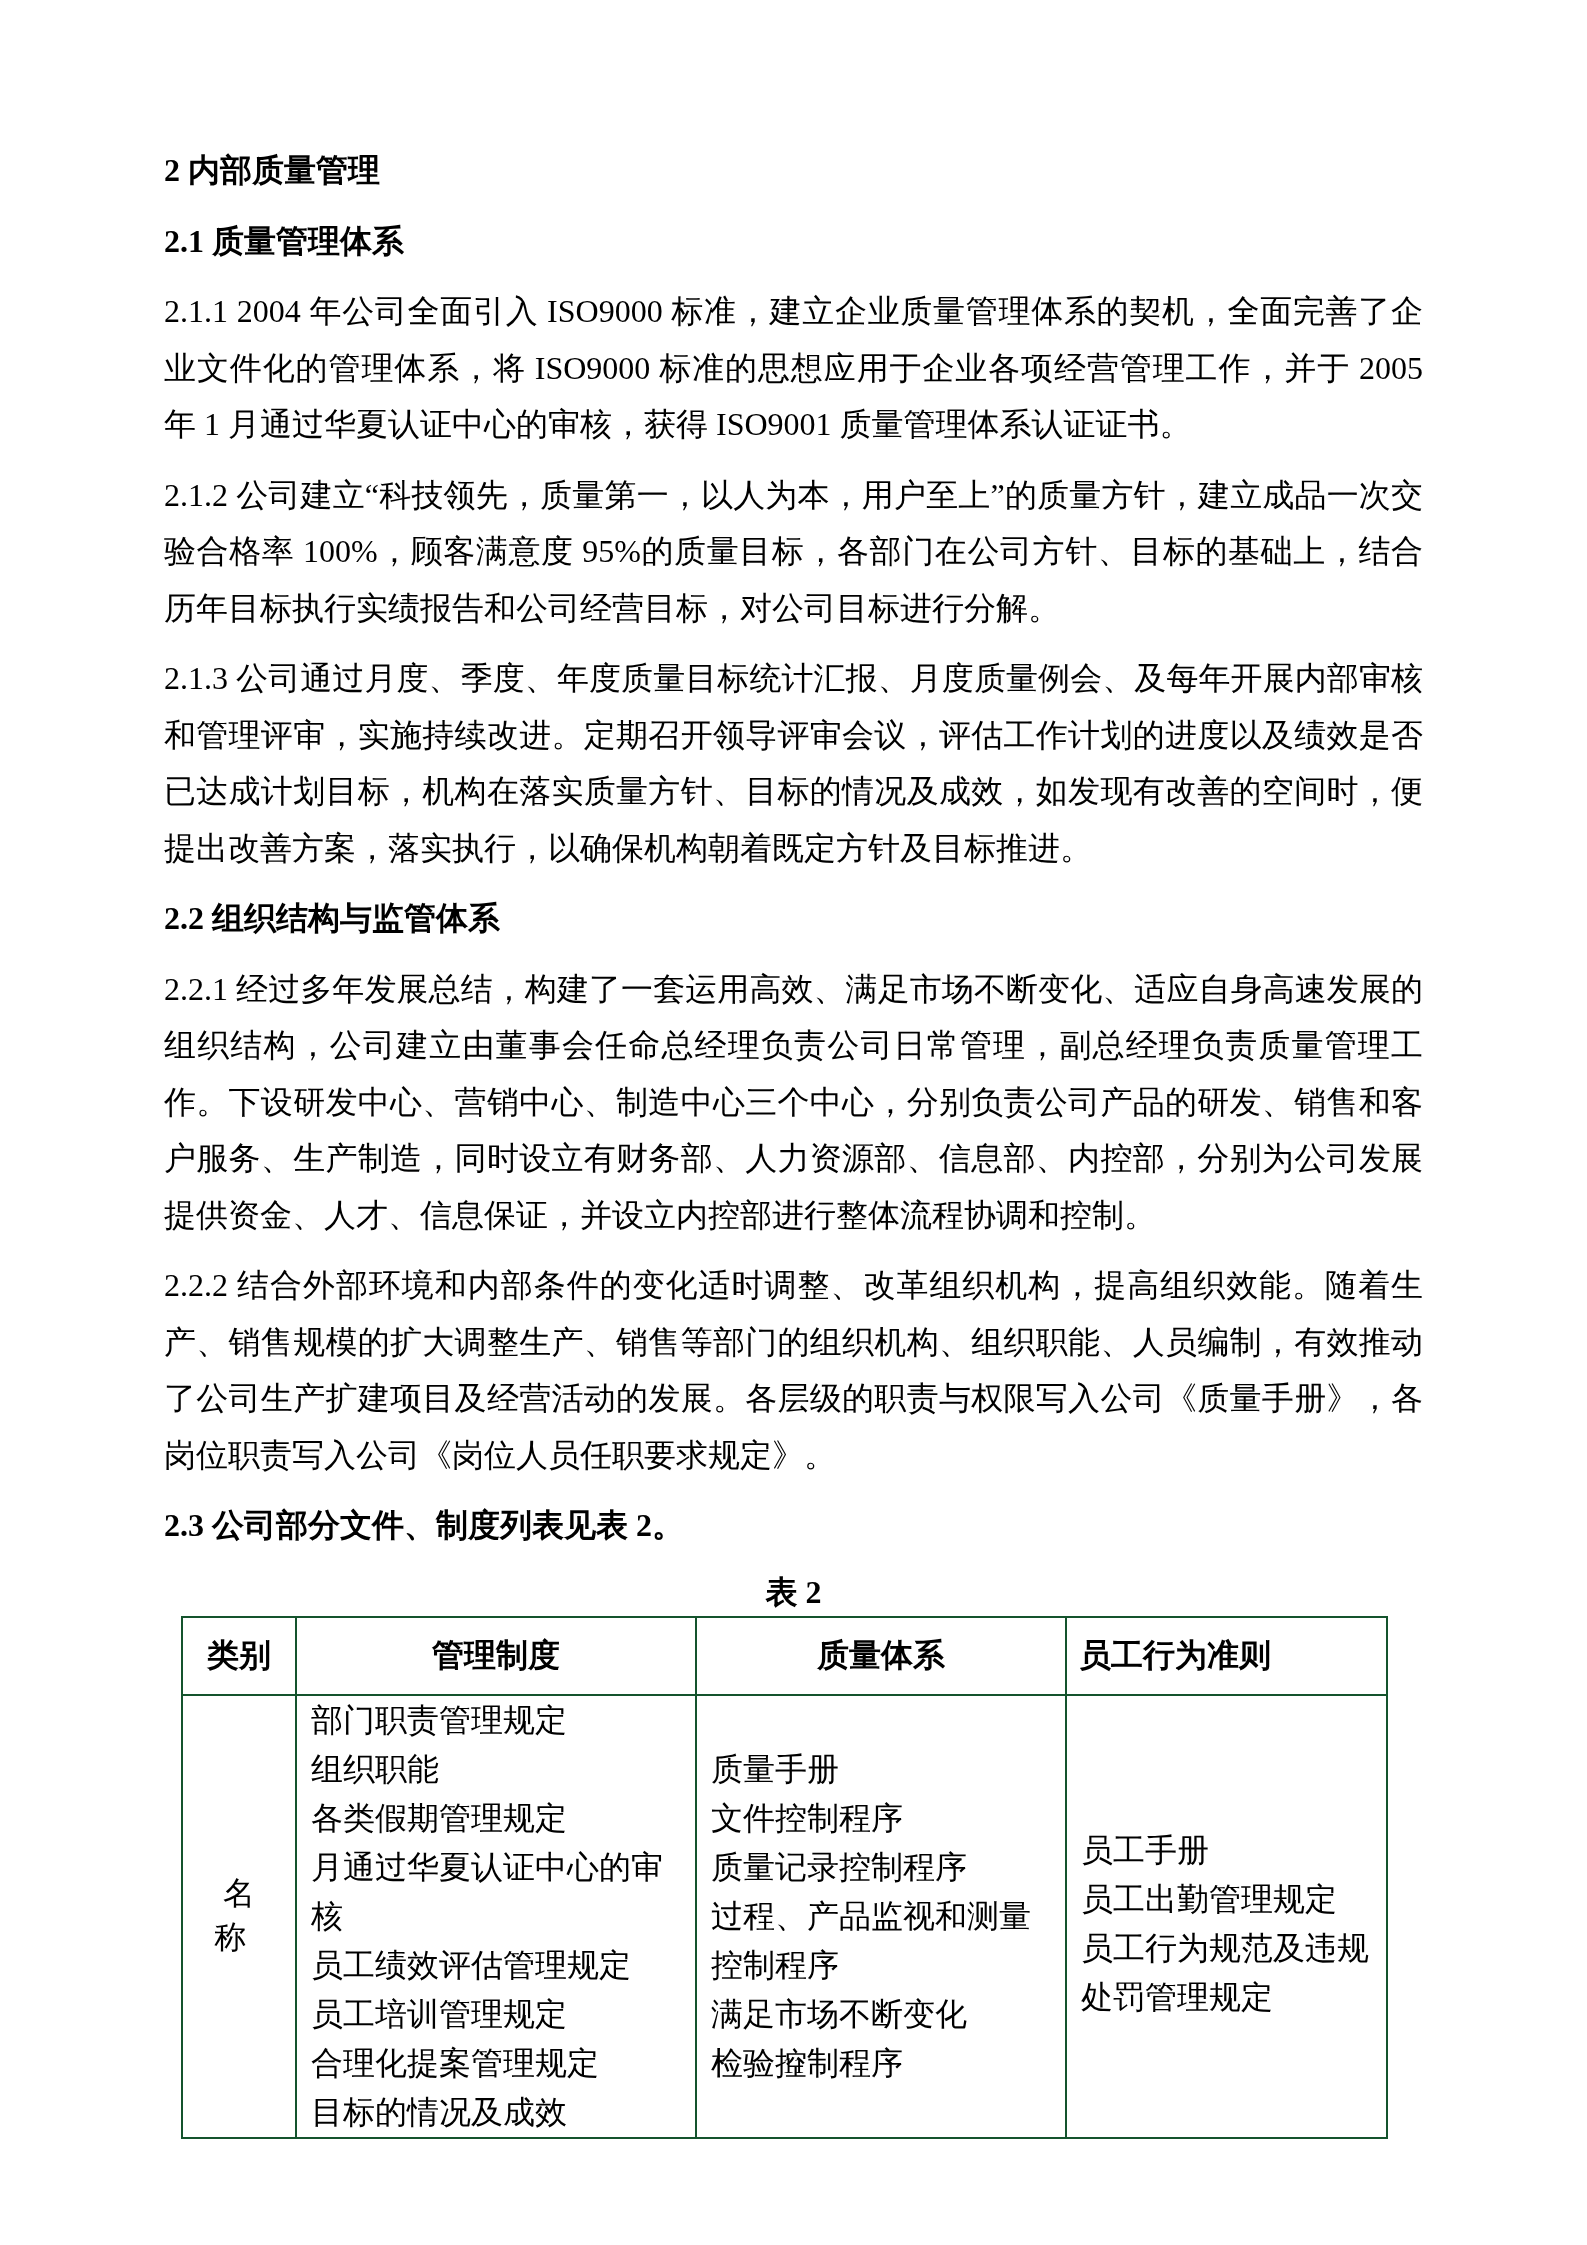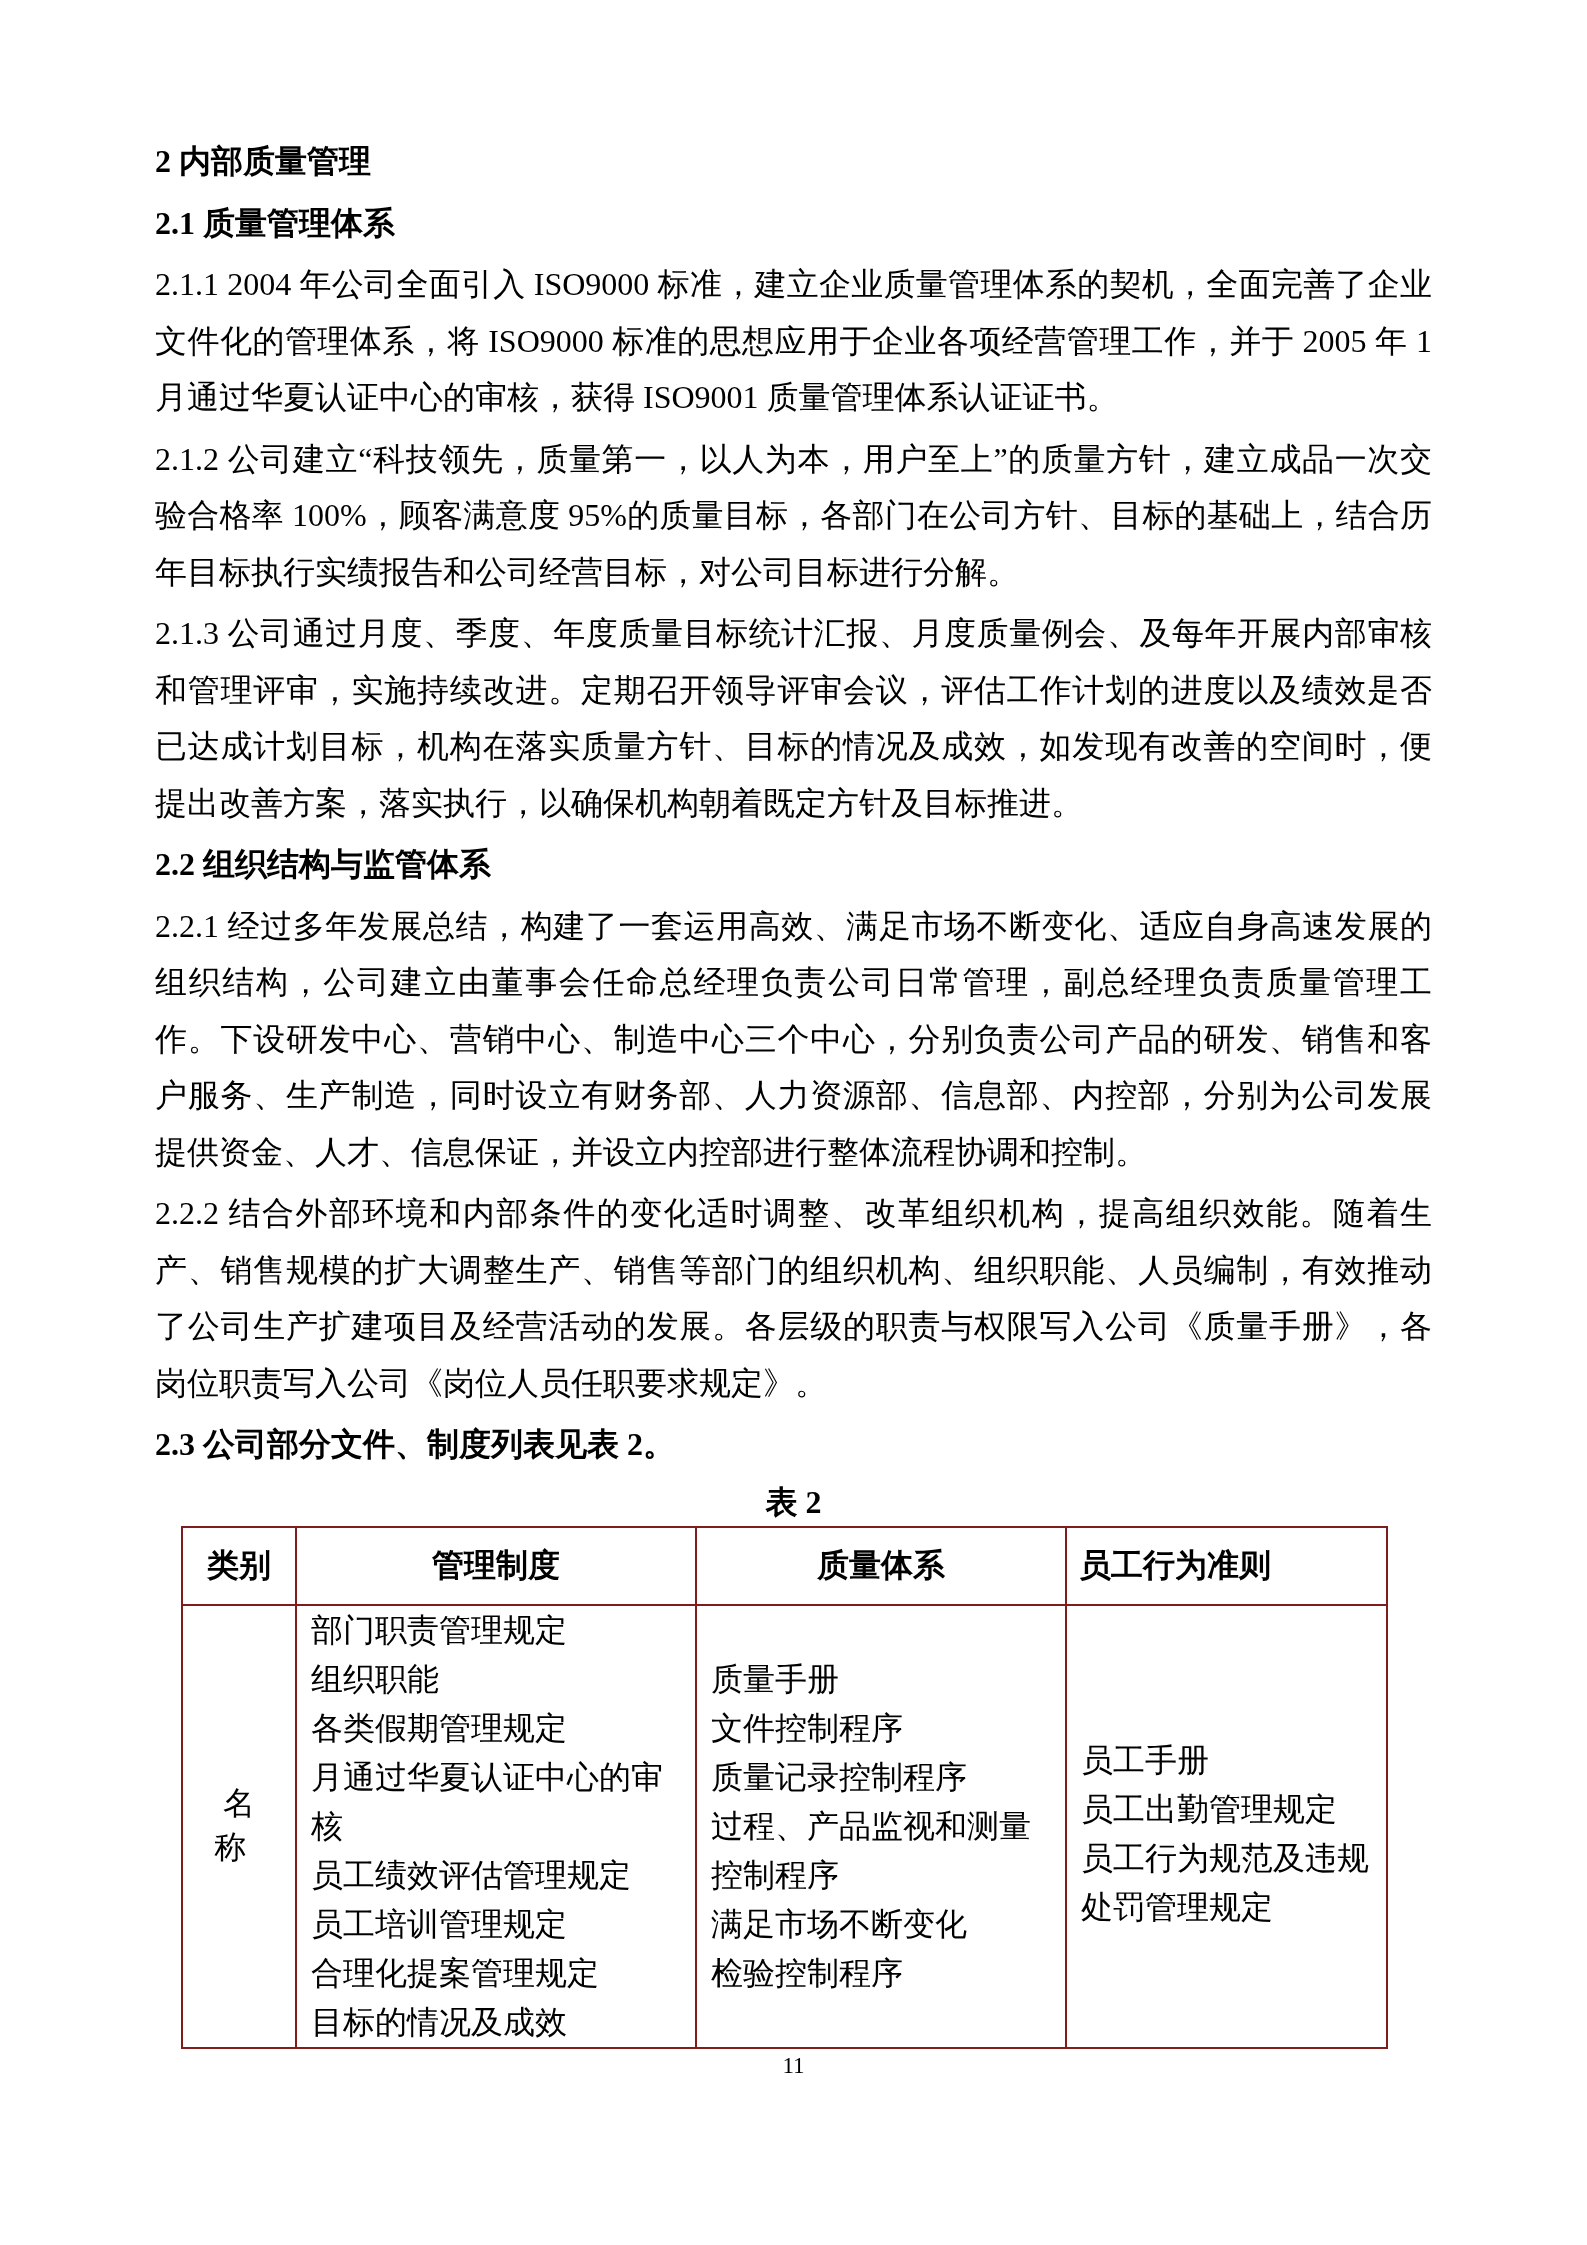--- a/index.html
+++ b/index.html
@@ -15,38 +15,38 @@
     box-sizing: border-box;
     padding: 128px 150px 0 150px;
     color: #000000;
     font-family: "Liberation Serif", "DejaVu Serif", serif;
   }
   .para {
     font-size: 32px;
     line-height: 56.5px;
     text-align: justify;
     text-justify: inter-ideograph;
-    margin: 5px;
+    margin: 14px;
   }
   .bold { font-weight: 700; }
   .caption {
     font-size: 32px;
     line-height: 48px;
     font-weight: 700;
     text-align: center;
     margin: 0;
   }
   table.doc {
     border-collapse: collapse;
     table-layout: fixed;
     width: 1205px;
     margin-left: 31px;
   }
   table.doc th, table.doc td {
-    border: 2px solid #7f1d1d;
+    border: 2px solid #14532d;
     font-size: 32px;
     box-sizing: border-box;
   }
   table.doc thead th {
     height: 78px;
     vertical-align: middle;
     text-align: center;
     font-weight: 700;
     padding: 0;
   }

